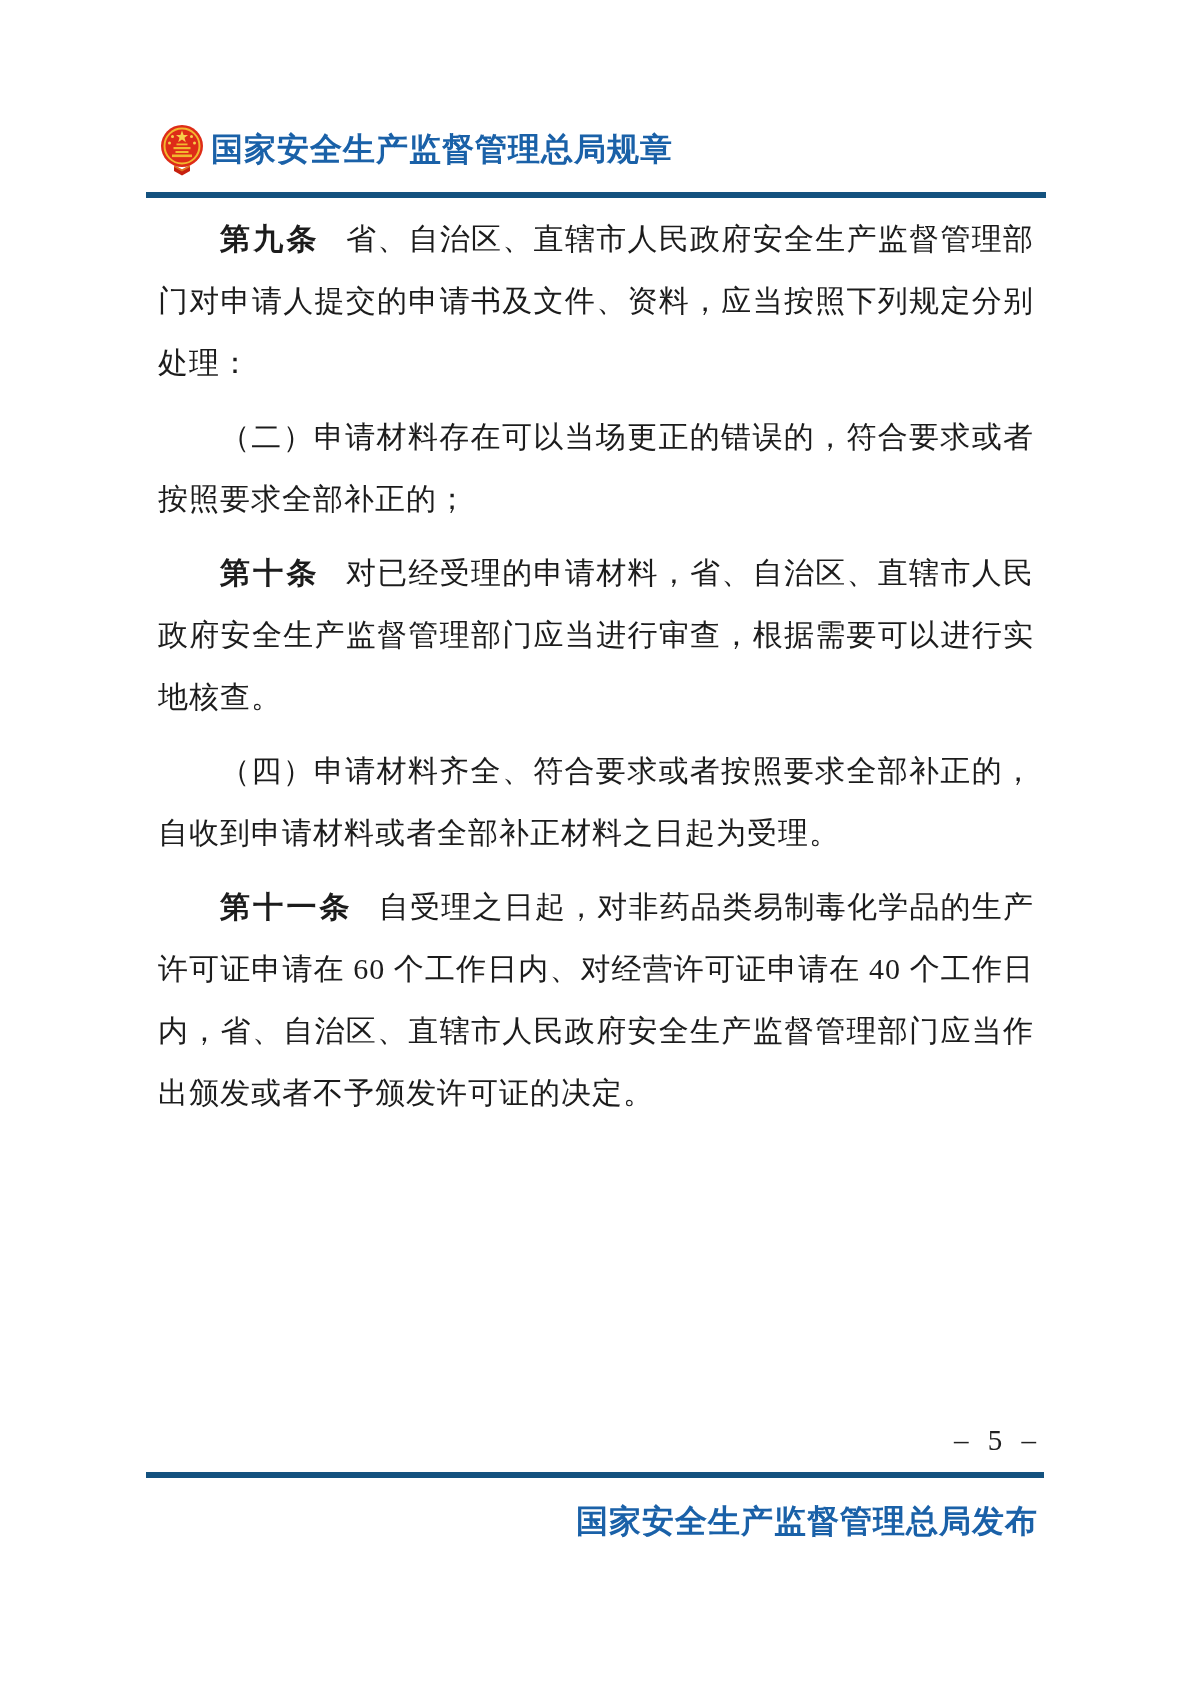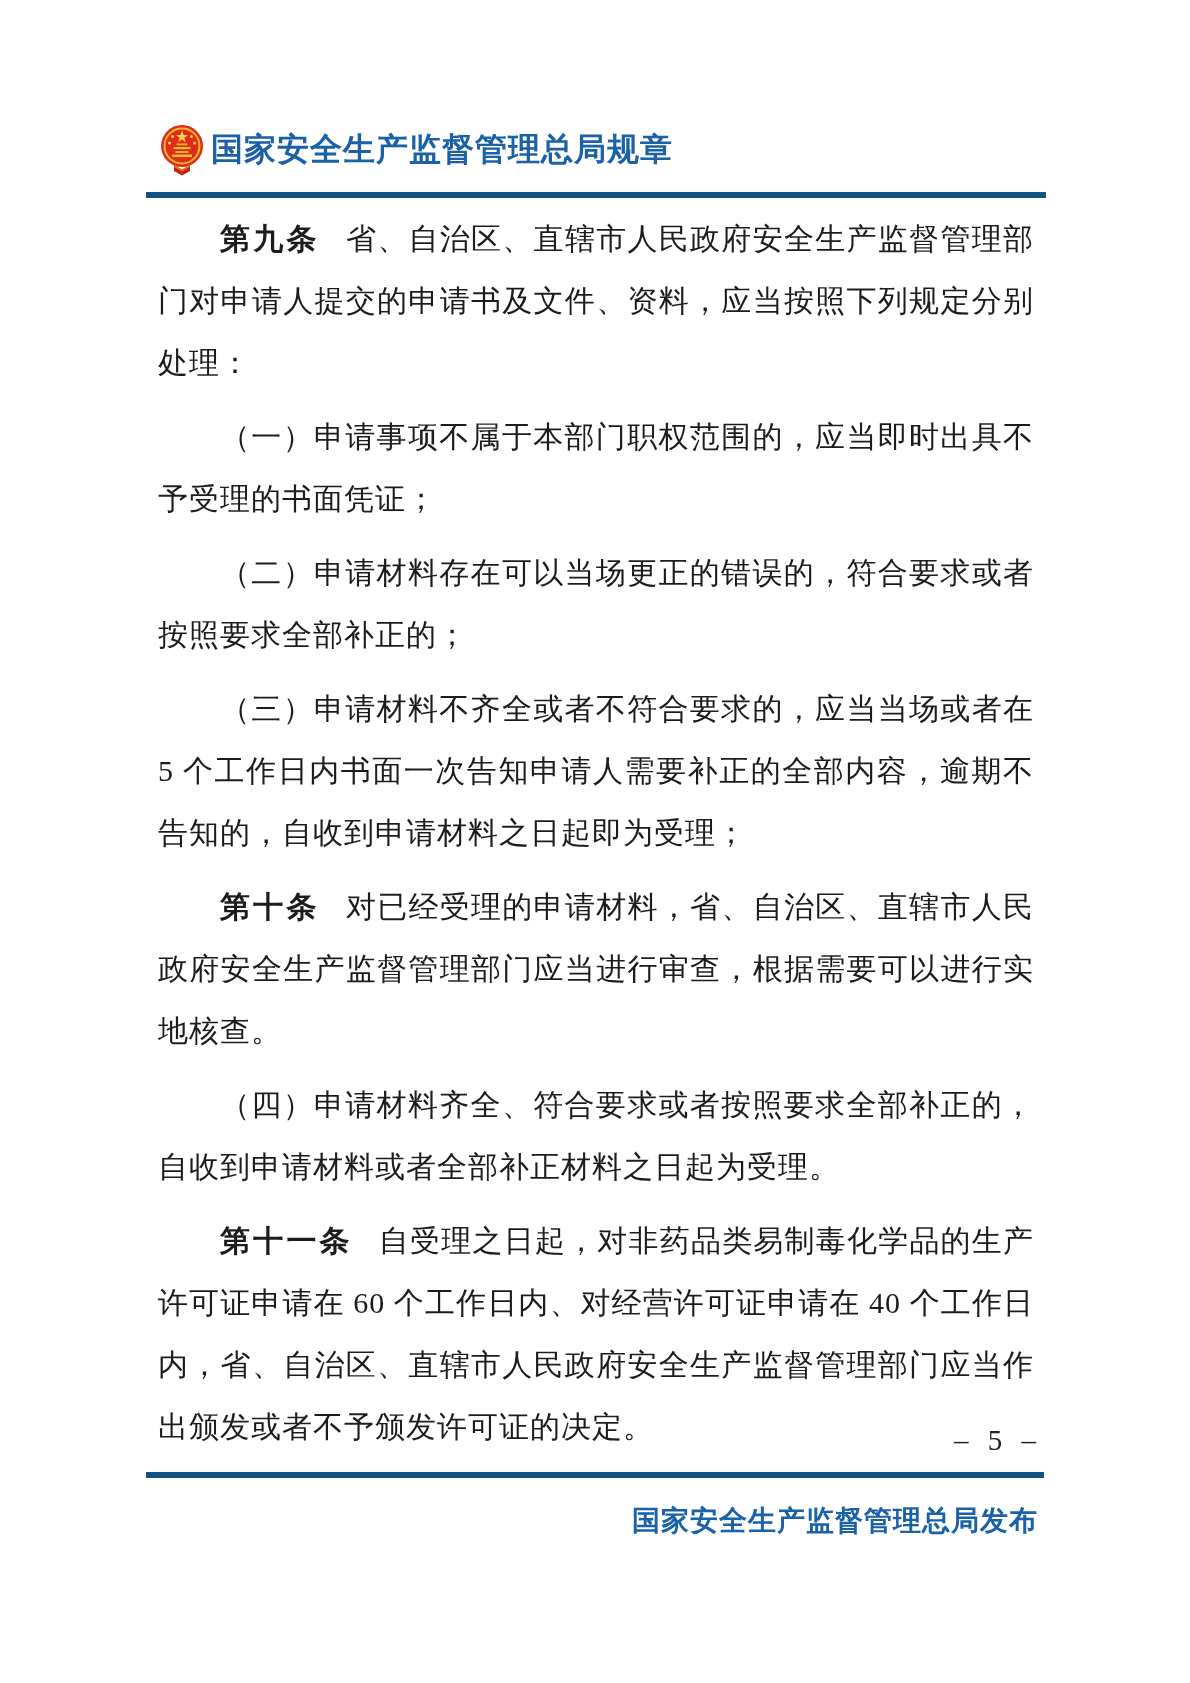--- a/index.html
+++ b/index.html
@@ -91,21 +91,21 @@
     left: 146px;
     top: 1472px;
     width: 898px;
     height: 6px;
     background: #14527f;
   }
   .footer-publisher {
     position: absolute;
     top: 1496px;
     right: 152px;
-    font-size: 28px;
+    font-size: 32px;
     line-height: 50px;
     font-weight: 700;
     color: #1a61a8;
     letter-spacing: 1px;
     white-space: nowrap;
   }
 </style>
 </head>
 <body>
 
@@ -128,23 +128,21 @@
         <path d="M14 43 L22 47.5 L30 43 L30 49 L22 53.5 L14 49 Z" fill="#c7200f"></path>
         <path d="M14 43 L22 47.5 L30 43 L30 45 L22 49.5 L14 45 Z" fill="#f2b72e" opacity="0.55"></path>
       </svg>
     </span>
     <h1 class="header-title">国家安全生产监督管理总局规章</h1>
   </div>
   <div class="header-rule"></div>
 
   <main class="doc-body">
     <p><span class="lead">第九条</span><span>省、自治区、直辖市人民政府安全生产监督管理部门对申请人提交的申请书及文件、资料，应当按照下列规定分别处理：</span></p>
-    <p><span>（一）申请事项不属于本部门职权范围的，应当即时出具不予受理的书面凭证；</span></p>
     <p><span>（二）申请材料存在可以当场更正的错误的，符合要求或者按照要求全部补正的；</span></p>
-    <p><span>（三）申请材料不齐全或者不符合要求的，应当当场或者在5 个工作日内书面一次告知申请人需要补正的全部内容，逾期不告知的，自收到申请材料之日起即为受理；</span></p>
     <p><span class="lead">第十条</span><span>对已经受理的申请材料，省、自治区、直辖市人民政府安全生产监督管理部门应当进行审查，根据需要可以进行实地核查。</span></p>
     <p><span>（四）申请材料齐全、符合要求或者按照要求全部补正的，自收到申请材料或者全部补正材料之日起为受理。</span></p>
     <p><span class="lead">第十一条</span><span>自受理之日起，对非药品类易制毒化学品的生产许可证申请在 60 个工作日内、对经营许可证申请在 40 个工作日内，省、自治区、直辖市人民政府安全生产监督管理部门应当作出颁发或者不予颁发许可证的决定。</span></p>
   </main>
 
   <div class="page-number">– 5 –</div>
   <div class="footer-rule"></div>
   <div class="footer-publisher">国家安全生产监督管理总局发布</div>
 
 </div>

